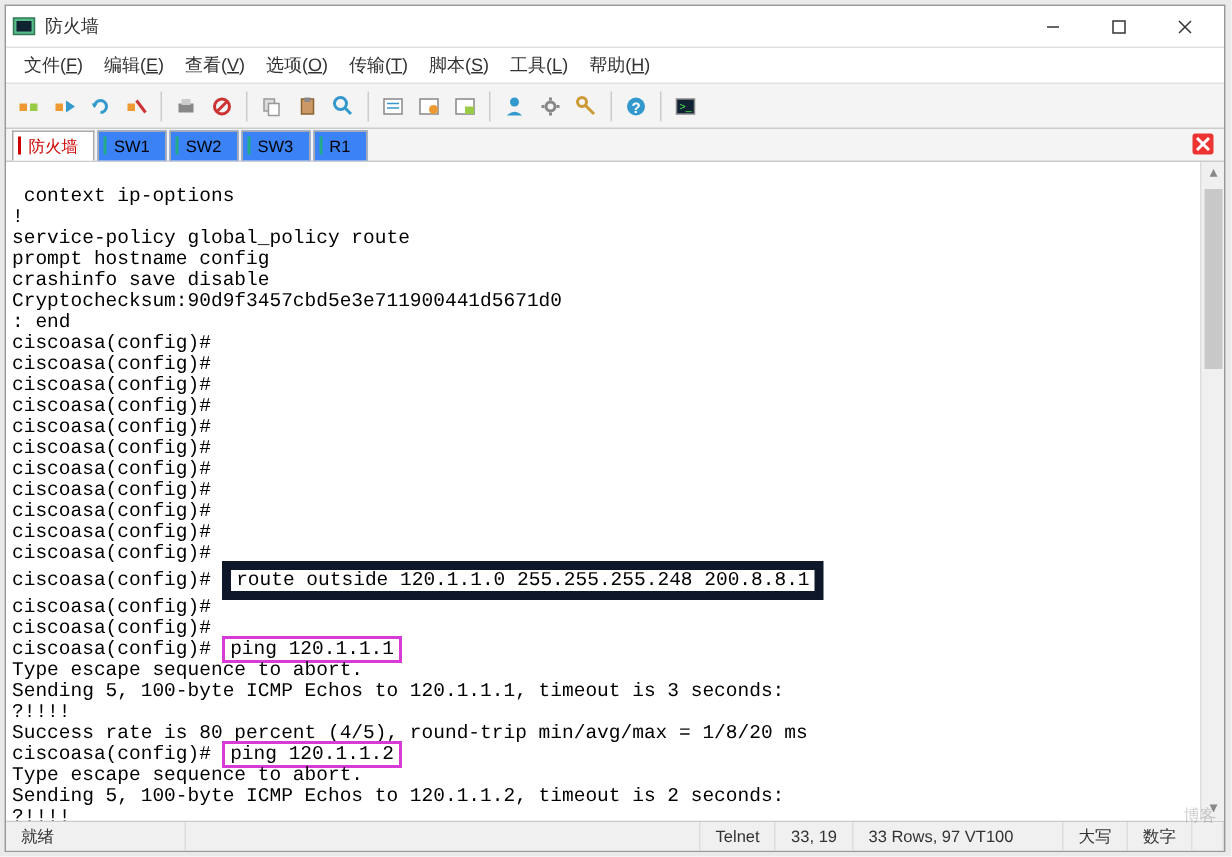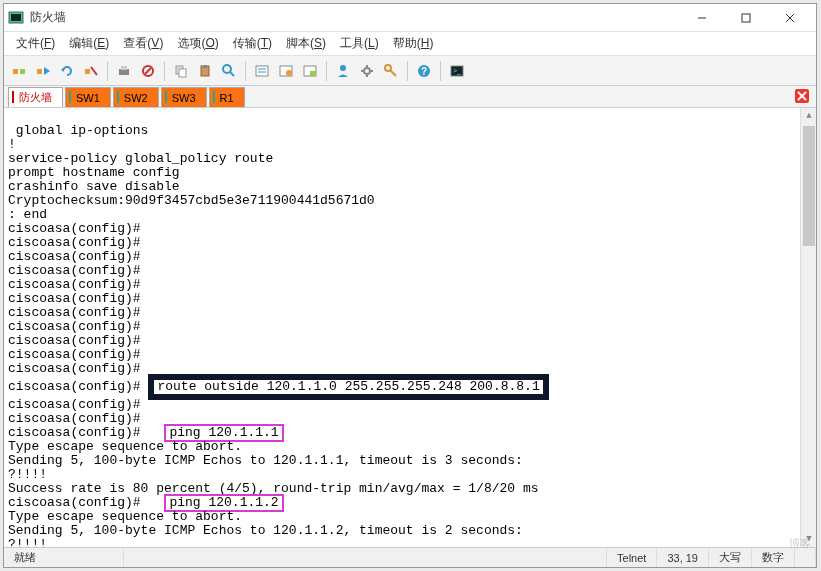--- a/index.html
+++ b/index.html
@@ -11,32 +11,32 @@
 .titlebar .title { flex:1; font-size:12px; color:#333; }
 .winbtns { display:flex; }
 .winbtn { width:44px; height:28px; display:flex; align-items:center; justify-content:center; color:#444; }
 .menubar { height:24px; display:flex; align-items:flex-start; padding:0 6px; gap:2px; background:#fff; border-bottom:1px solid #e0e0e0; }
 .menuitem { padding:3px 6px; font-size:12px; color:#333; }
 .menuitem u { text-decoration:underline; }
 .toolbar { height:30px; background:#f4f4f4; border-bottom:1px solid #ccc; display:flex; align-items:center; padding:0 4px; gap:2px; }
 .tbtn { width:22px; height:22px; display:flex; align-items:center; justify-content:center; border:1px solid transparent; }
 .tsep { width:1px; height:20px; background:#ccc; margin:0 3px; }
 .tabsrow { height:22px; background:#f4f4f4; border-bottom:1px solid #ccc; display:flex; align-items:flex-end; padding-left:4px; position:relative; }
-.tab { height:20px; padding:0 10px; font-size:11px; display:flex; align-items:center; border:1px solid #aaa; border-bottom:none; background:#f97316; margin-right:2px; position:relative; }
+.tab { height:20px; padding:0 10px; font-size:11px; display:flex; align-items:center; border:1px solid #aaa; border-bottom:none; background:#3b82f6; margin-right:2px; position:relative; }
 .tab::before { content:""; position:absolute; left:3px; top:3px; width:2px; height:12px; background:#2a8; }
 .tab.active { background:#fff; color:#c00; }
 .tab.active::before { background:#c00; }
 .tabsrow .closex { position:absolute; right:6px; top:2px; width:16px; height:16px; }
 .term { flex:1; background:#fff; font-family:"Consolas","Courier New",monospace; font-size:13px; line-height:14px; color:#000; overflow:hidden; position:relative; padding:2px 4px; white-space:pre; }
 .term .sbar { position:absolute; right:0; top:0; width:16px; height:100%; background:#f0f0f0; border-left:1px solid #ddd; }
 .term .sbar .up, .term .sbar .down { width:16px; height:16px; display:flex; align-items:center; justify-content:center; color:#888; font-size:9px; position:absolute; left:0; }
 .term .sbar .up { top:0; } .term .sbar .down { bottom:0; }
 .term .sbar .thumb { position:absolute; left:2px; top:18px; width:12px; height:120px; background:#c8c8c8; }
 .box-red { border:6px solid #0f172a; padding:0 3px; margin:-2px 0; display:inline-block; }
-.box-mag { border:2px solid #d63bd6; padding:0 3px; margin:-2px 16px; display:inline-block; }
+.box-mag { border:2px solid #d63bd6; padding:0 3px; margin:-2px 0; display:inline-block; }
 .statusbar { height:20px; background:#f0f0f0; border-top:1px solid #ccc; display:flex; align-items:center; font-size:11px; color:#333; }
 .statusbar .cell { padding:0 10px; border-right:1px solid #ddd; height:100%; display:flex; align-items:center; }
 .statusbar .flex { flex:1; }
 .watermark { position:absolute; right:10px; bottom:20px; color:rgba(120,120,130,0.35); font-size:11px; pointer-events:none; }
 </style>
 </head>
 <body>
 
 <div class="window">
 
@@ -208,21 +208,21 @@
         <span>R1</span>
       </div>
     <span class="closex"><svg width="16" height="16">
           <rect x="1" y="1" width="14" height="14" rx="2" fill="#e33"></rect>
           <line x1="4" y1="4" x2="12" y2="12" stroke="#fff" stroke-width="2"></line>
           <line x1="12" y1="4" x2="4" y2="12" stroke="#fff" stroke-width="2"></line>
         </svg></span>
   </div>
 
   <div class="term">
-<span> global ip-options</span>
+<span> context ip-options</span>
 <span>!</span>
 <span>service-policy global_policy route</span>
 <span>prompt hostname config</span>
 <span>crashinfo save disable</span>
 <span>Cryptochecksum:90d9f3457cbd5e3e711900441d5671d0</span>
 <span>: end</span>
 <span>ciscoasa(config)#</span>
 <span>ciscoasa(config)#</span>
 <span>ciscoasa(config)#</span>
 <span>ciscoasa(config)#</span>
@@ -252,20 +252,21 @@
       <div class="thumb"></div>
       <div class="down">▼</div>
     </div>
   </div>
 
   <div class="statusbar">
     <div class="cell" style="width:120px;">就绪</div>
     <div class="cell flex"></div>
     <div class="cell">Telnet</div>
     <div class="cell">33, 19</div>
+    <div class="cell" style="width:140px">33 Rows, 97 VT100</div>
     <div class="cell">大写</div>
     <div class="cell">数字</div>
     <div class="cell" style="width:20px"></div>
   </div>
 
 </div>
 
 <div class="watermark">博客</div>
 
 </body></html>

